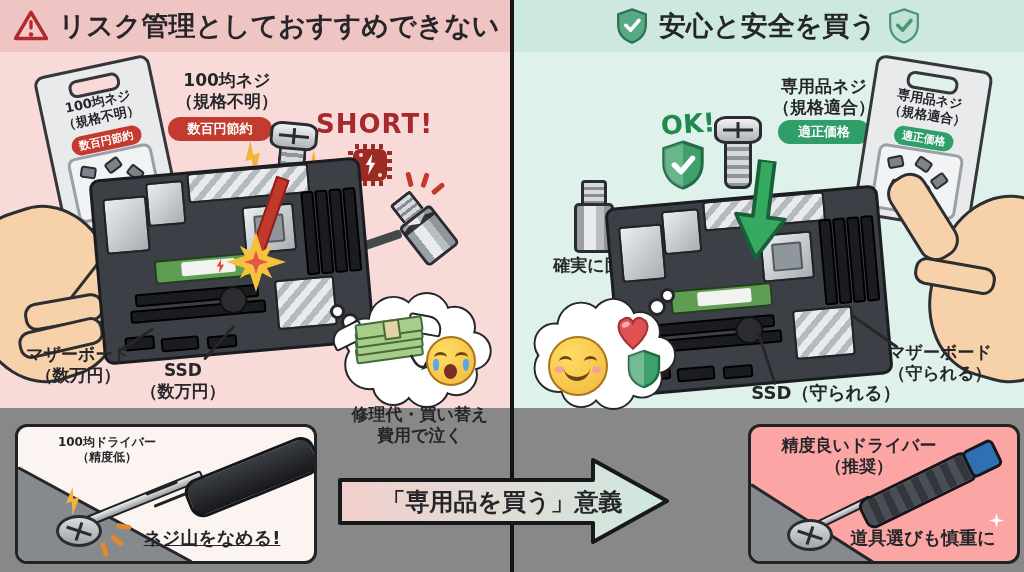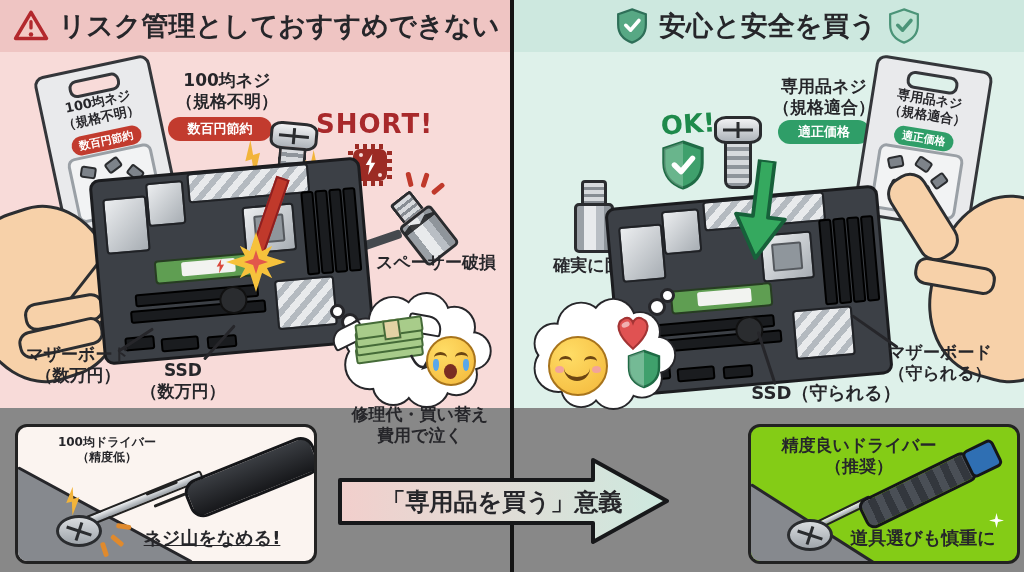--- a/index.html
+++ b/index.html
@@ -92,21 +92,21 @@
   .smilemouth{position:absolute;width:26px;height:13px;border-bottom:4px solid #6b4512;border-radius:0 0 26px 26px;}
   .crymouth{position:absolute;width:13px;height:15px;background:#7a2d22;border-radius:50%;}
   .tear{position:absolute;width:6px;height:12px;background:#5aa7e8;border-radius:50% 50% 60% 60%;}
   
   .money{position:absolute;width:70px;height:52px;transform:rotate(-8deg);}
   .bill{position:absolute;width:64px;height:12px;background:#a8cc8a;border:2px solid #456b38;border-radius:3px;}
   .bandstrap{position:absolute;width:13px;height:16px;background:#e3d2a4;border:2px solid #456b38;left:26px;top:-2px;}
   .wing{position:absolute;width:30px;height:16px;background:#fff;border:2px solid #26262a;border-radius:14px 3px 14px 3px;}
   
   .inset{position:absolute;background:#fbf4f0;border:3px solid #222;border-radius:12px;overflow:hidden;}
-  .inset.mint{background:#84cc16;}
+  .inset.mint{background:#fca5a5;}
   .wedge{position:absolute;inset:0;background:#86898e;}
   .flatscrew{position:absolute;width:40px;height:26px;border-radius:50%;background:linear-gradient(#d9dcdf,#9fa5ab);border:3px solid #2a2c2f;}
   .flatscrew::before{content:"";position:absolute;left:18%;top:50%;width:64%;height:3px;background:#2a2c2f;transform:translateY(-50%) rotate(18deg);}
   .flatscrew::after{content:"";position:absolute;top:14%;left:50%;width:3px;height:72%;background:#2a2c2f;transform:translateX(-50%) rotate(18deg);}
   .sd-shaft{position:absolute;background:linear-gradient(#eceef0,#9aa0a6);border:2px solid #222;transform-origin:left center;border-radius:3px;}
   .sd-handle{position:absolute;border:3px solid #151619;border-radius:14px;transform-origin:left center;}
   .speed{position:absolute;height:3px;background:#222;border-radius:2px;transform-origin:left center;}
   .sparkle{position:absolute;background:#fff;clip-path:polygon(50% 0,60% 40%,100% 50%,60% 60%,50% 100%,40% 60%,0 50%,40% 40%);}
   
   .skin{position:absolute;background:#f7d1a9;border:3px solid #2c2e31;}
@@ -183,21 +183,20 @@
     <div class="fan" style="left:406px;top:166px;transform:rotate(18deg);">
         <i></i>
         <i></i>
         <i></i>
       </div>
     <div class="standoff" style="left:402px;top:190px;transform:rotate(-38deg);">
       <div class="thread"></div>
         <div class="sbody"></div>
         <div class="crack"></div>
     </div>
-    <div class="txt" style="left:368px;top:252px;width:136px;font-size:17px;">スペーサー破損</div>
 
     <div class="garrow" style="left:314px;top:250px;width:90px;transform:rotate(-19deg);">
       <div class="head"></div>
         <div class="shaft" style="width:74px;"></div>
     </div>
 
     <div class="board" style="left:96px;top:168px;width:272px;height:186px;">
       <div class="pcb"></div>
       <div class="silver" style="left:12px;top:20px;width:40px;height:52px;"></div>
       <div class="silver" style="left:56px;top:8px;width:34px;height:40px;"></div>

